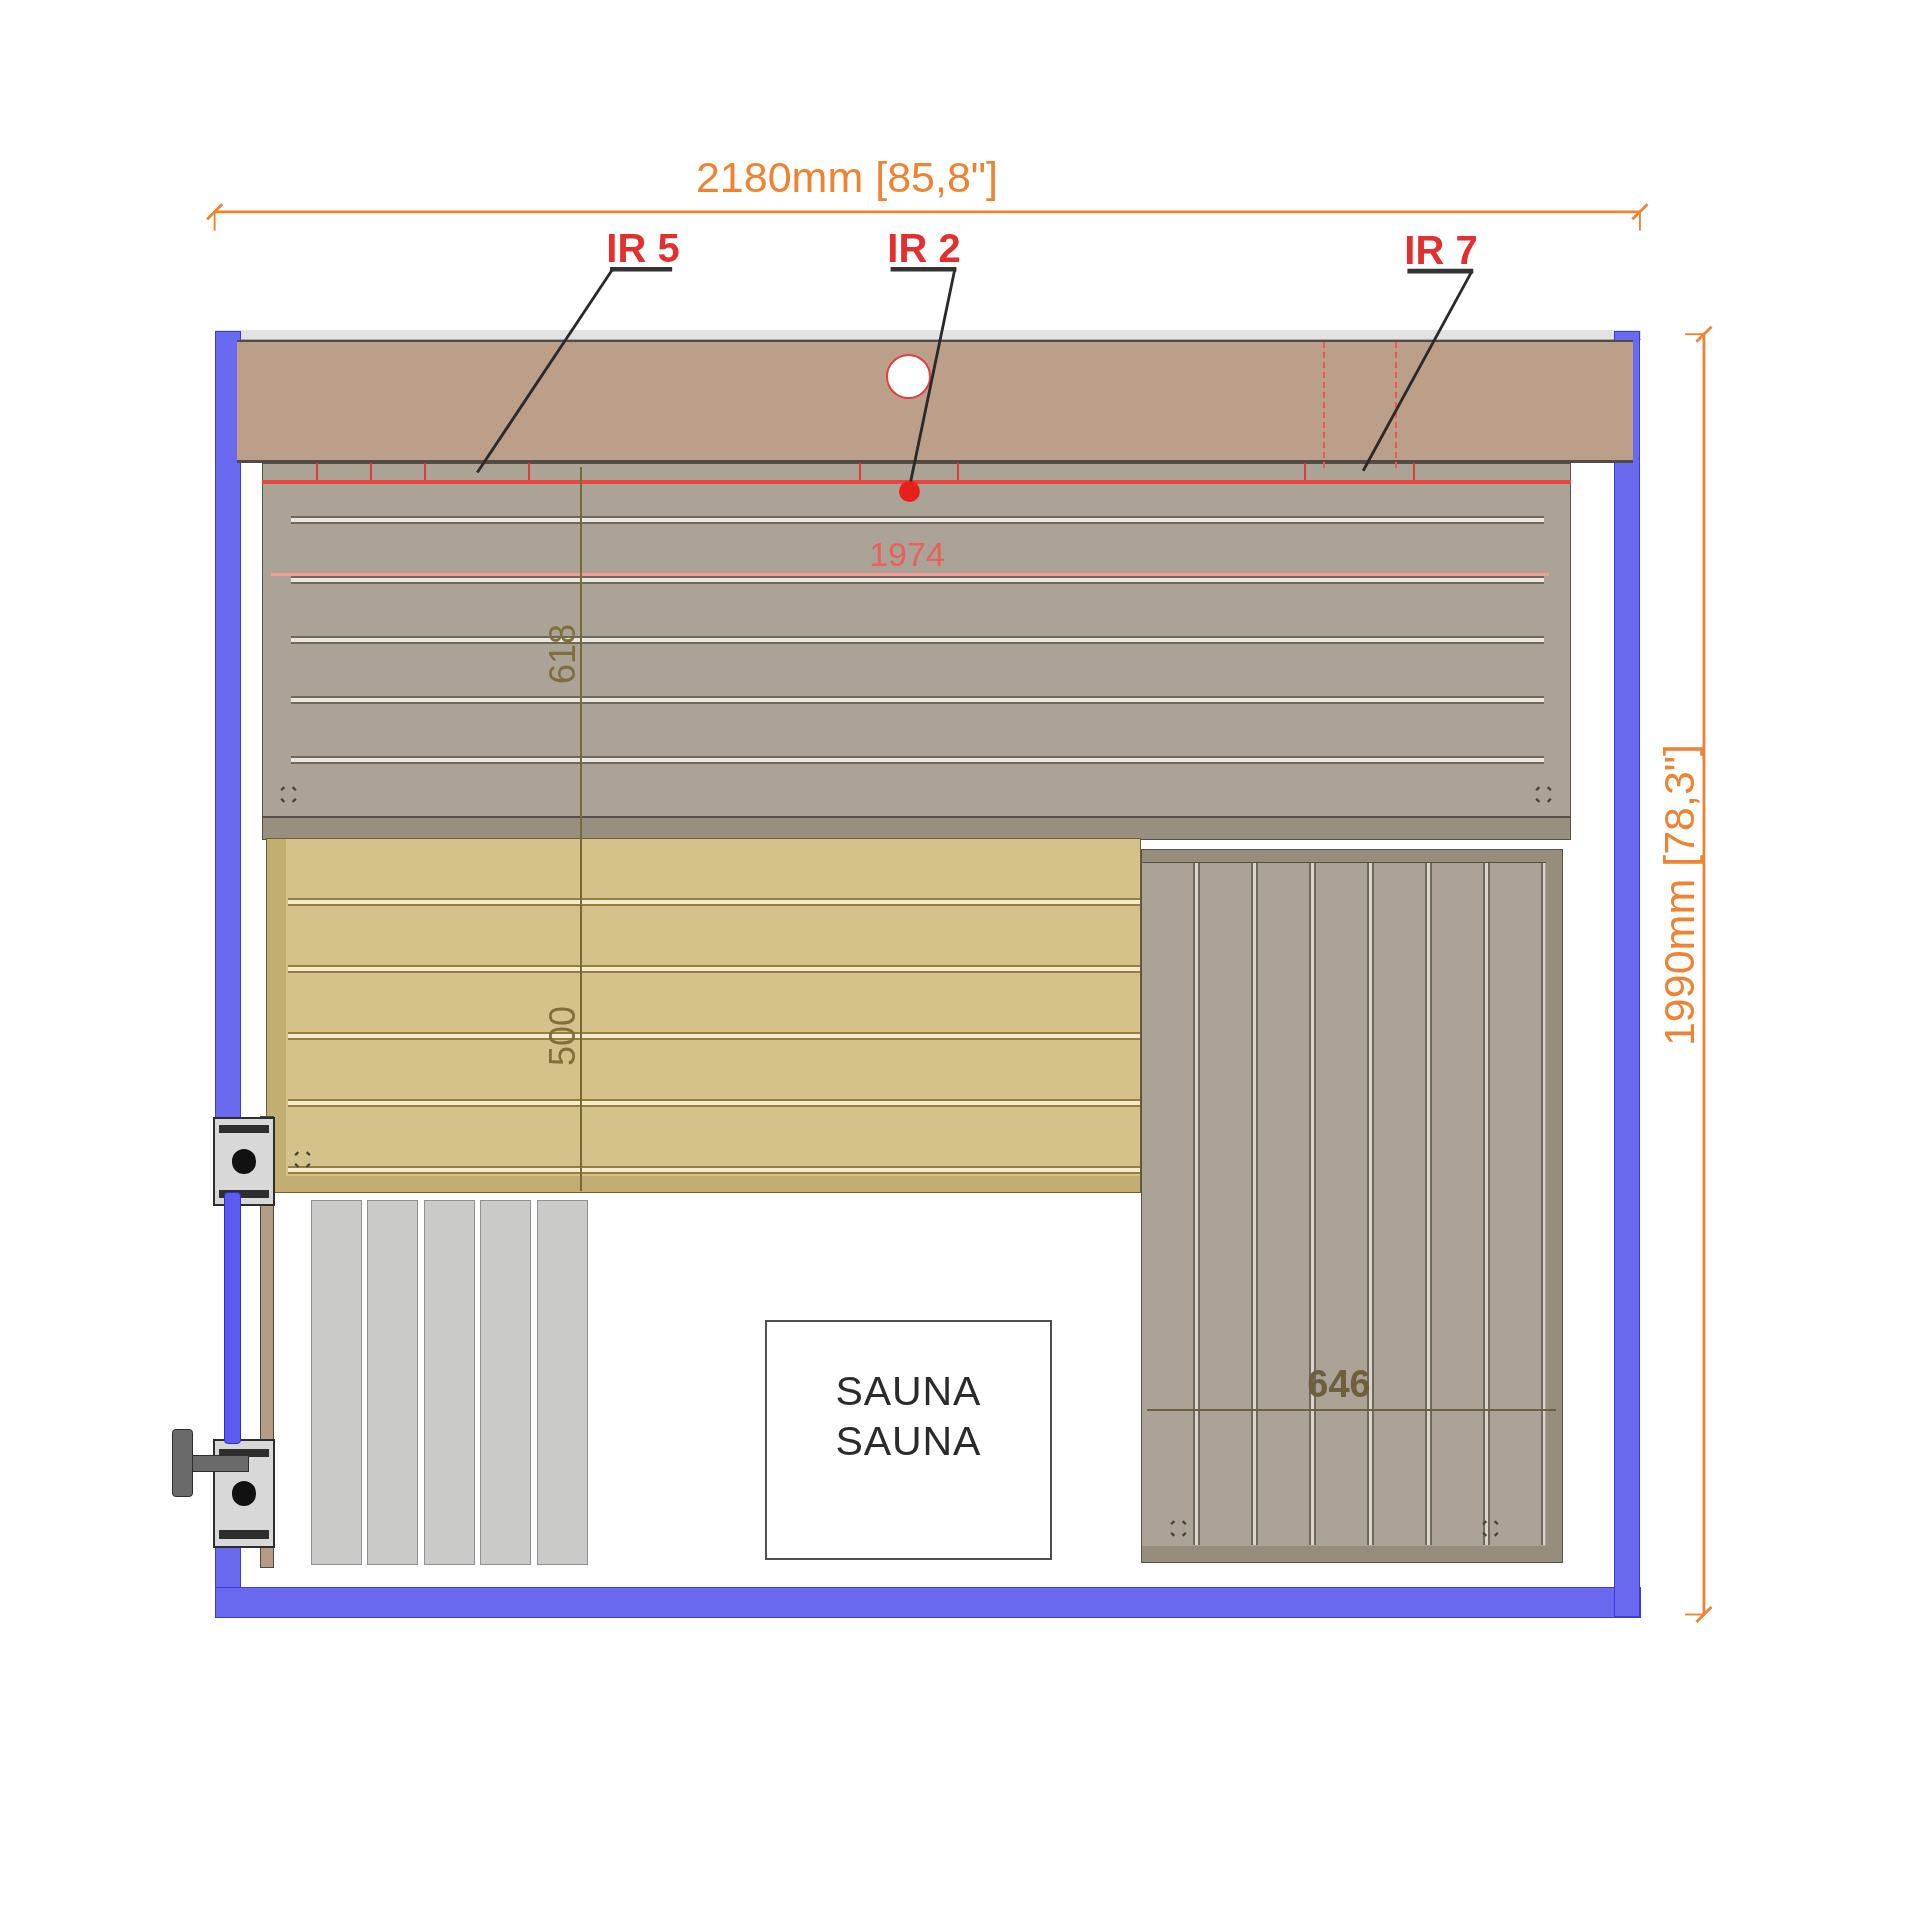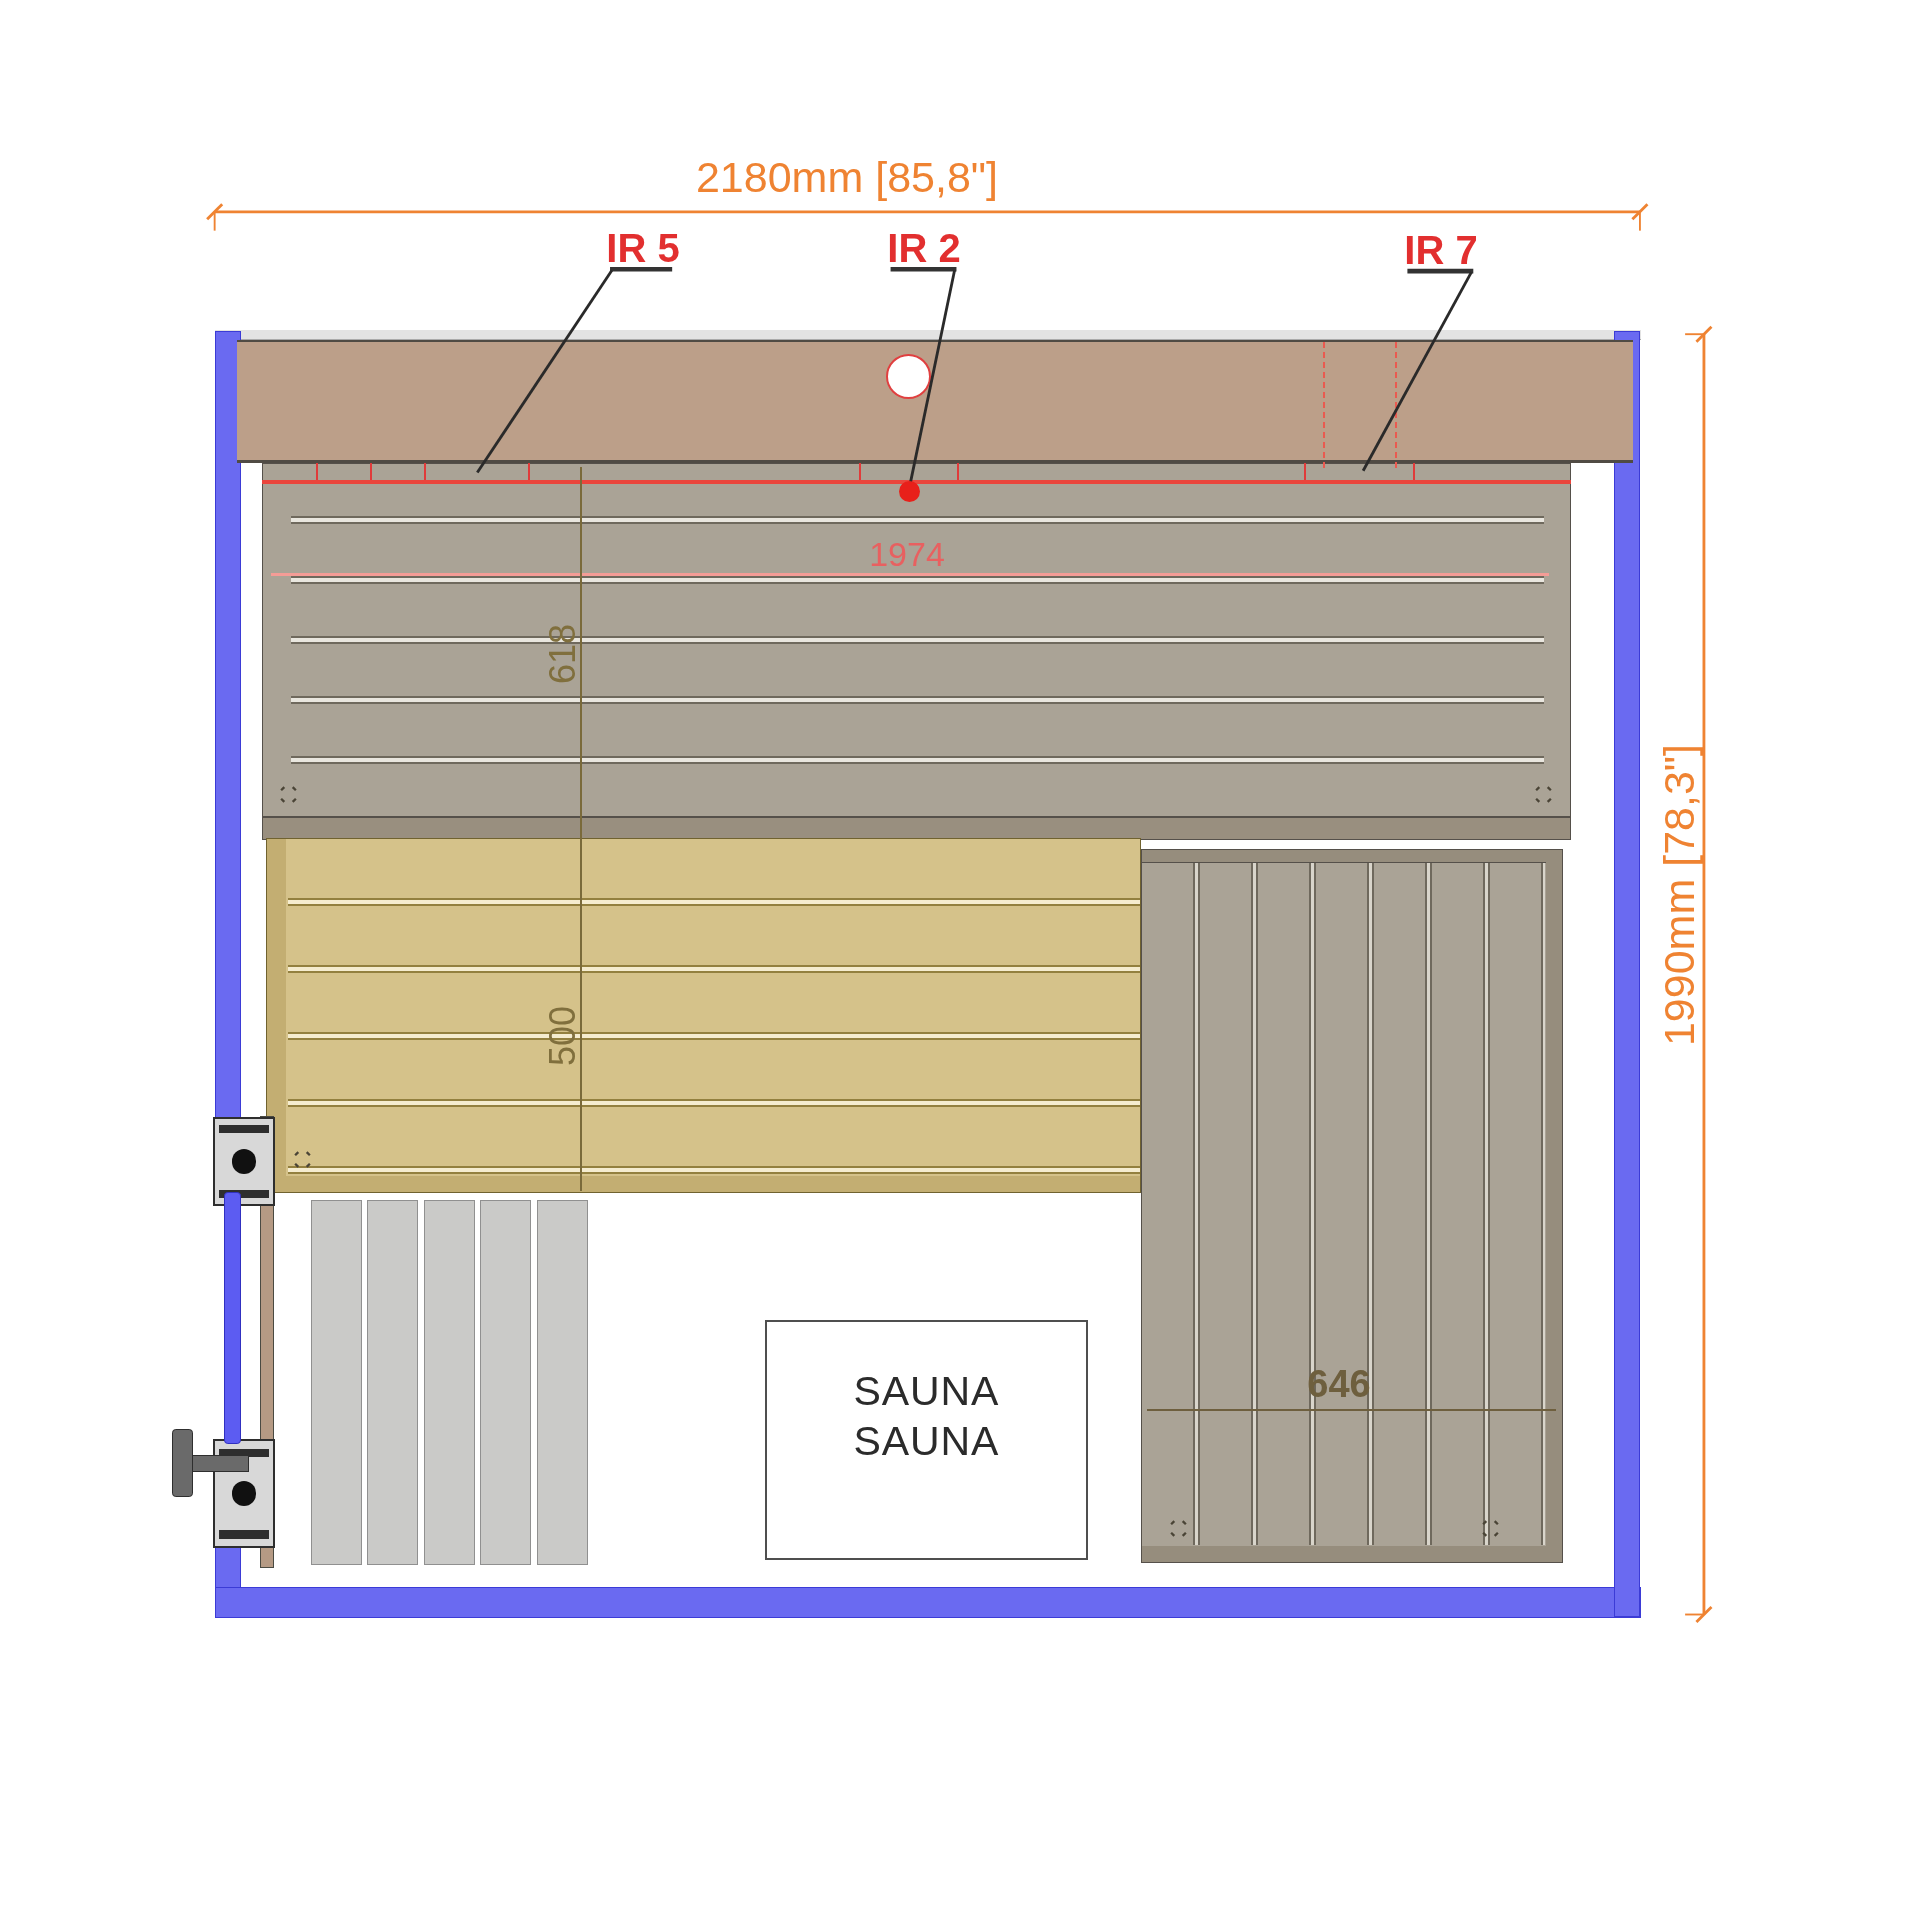--- a/index.html
+++ b/index.html
@@ -32,21 +32,21 @@
                border:1.9px solid #55504a;box-sizing:border-box;z-index:2;}
   .bench-right .planks{position:absolute;left:0;right:17px;top:13px;bottom:17px;
       background:repeating-linear-gradient(90deg,#aaa396 0 51px,#6f695d 51px 53px,#d9d5cb 53px 56px,#6f695d 56px 58px);}
   .bench-right .rail-t{position:absolute;left:0;right:0;top:0;height:12.2px;background:#968d7d;border-bottom:0.9px solid #55504a;}
   .bench-right .bevel-r{position:absolute;right:0;top:0;bottom:0;width:16px;background:#968d7d;}
   .bench-right .bevel-b{position:absolute;left:0;right:0;bottom:0;height:16px;background:#968d7d;}
   
   .fstrip{position:absolute;top:1200px;width:51px;height:365px;background:#cacac8;border:1.9px solid #909090;
           box-sizing:border-box;z-index:2;}
   
-  .heater{position:absolute;left:765px;top:1320px;width:323px;height:240px;background:#ffffff;
+  .heater{position:absolute;left:765px;top:1320px;width:287px;height:240px;background:#ffffff;
           border:2.8px solid #4f4f4f;box-sizing:border-box;z-index:2;display:flex;flex-direction:column;
           align-items:center;justify-content:center;transform:none;z-index:2;}
   .heater .txt{font-size:41px;color:#2b2b2b;line-height:1.22;letter-spacing:0.9px;transform:translateY(-24.5px);
           text-align:center;}
   
   .ir-box{position:absolute;top:463px;height:20px;border:2.8px solid #e03b3b;border-top:none;
           box-sizing:border-box;z-index:5;background:transparent;}
   .red-line{position:absolute;left:262px;top:480px;width:1309px;height:3.8px;background:#ea453c;z-index:5;}
   .pink-line{position:absolute;left:271px;top:573px;width:1278px;height:2.8px;background:#f49c96;z-index:5;}
   .red-dot{position:absolute;left:899px;top:481px;width:21px;height:21px;border-radius:50%;background:#e8201a;z-index:6;}

